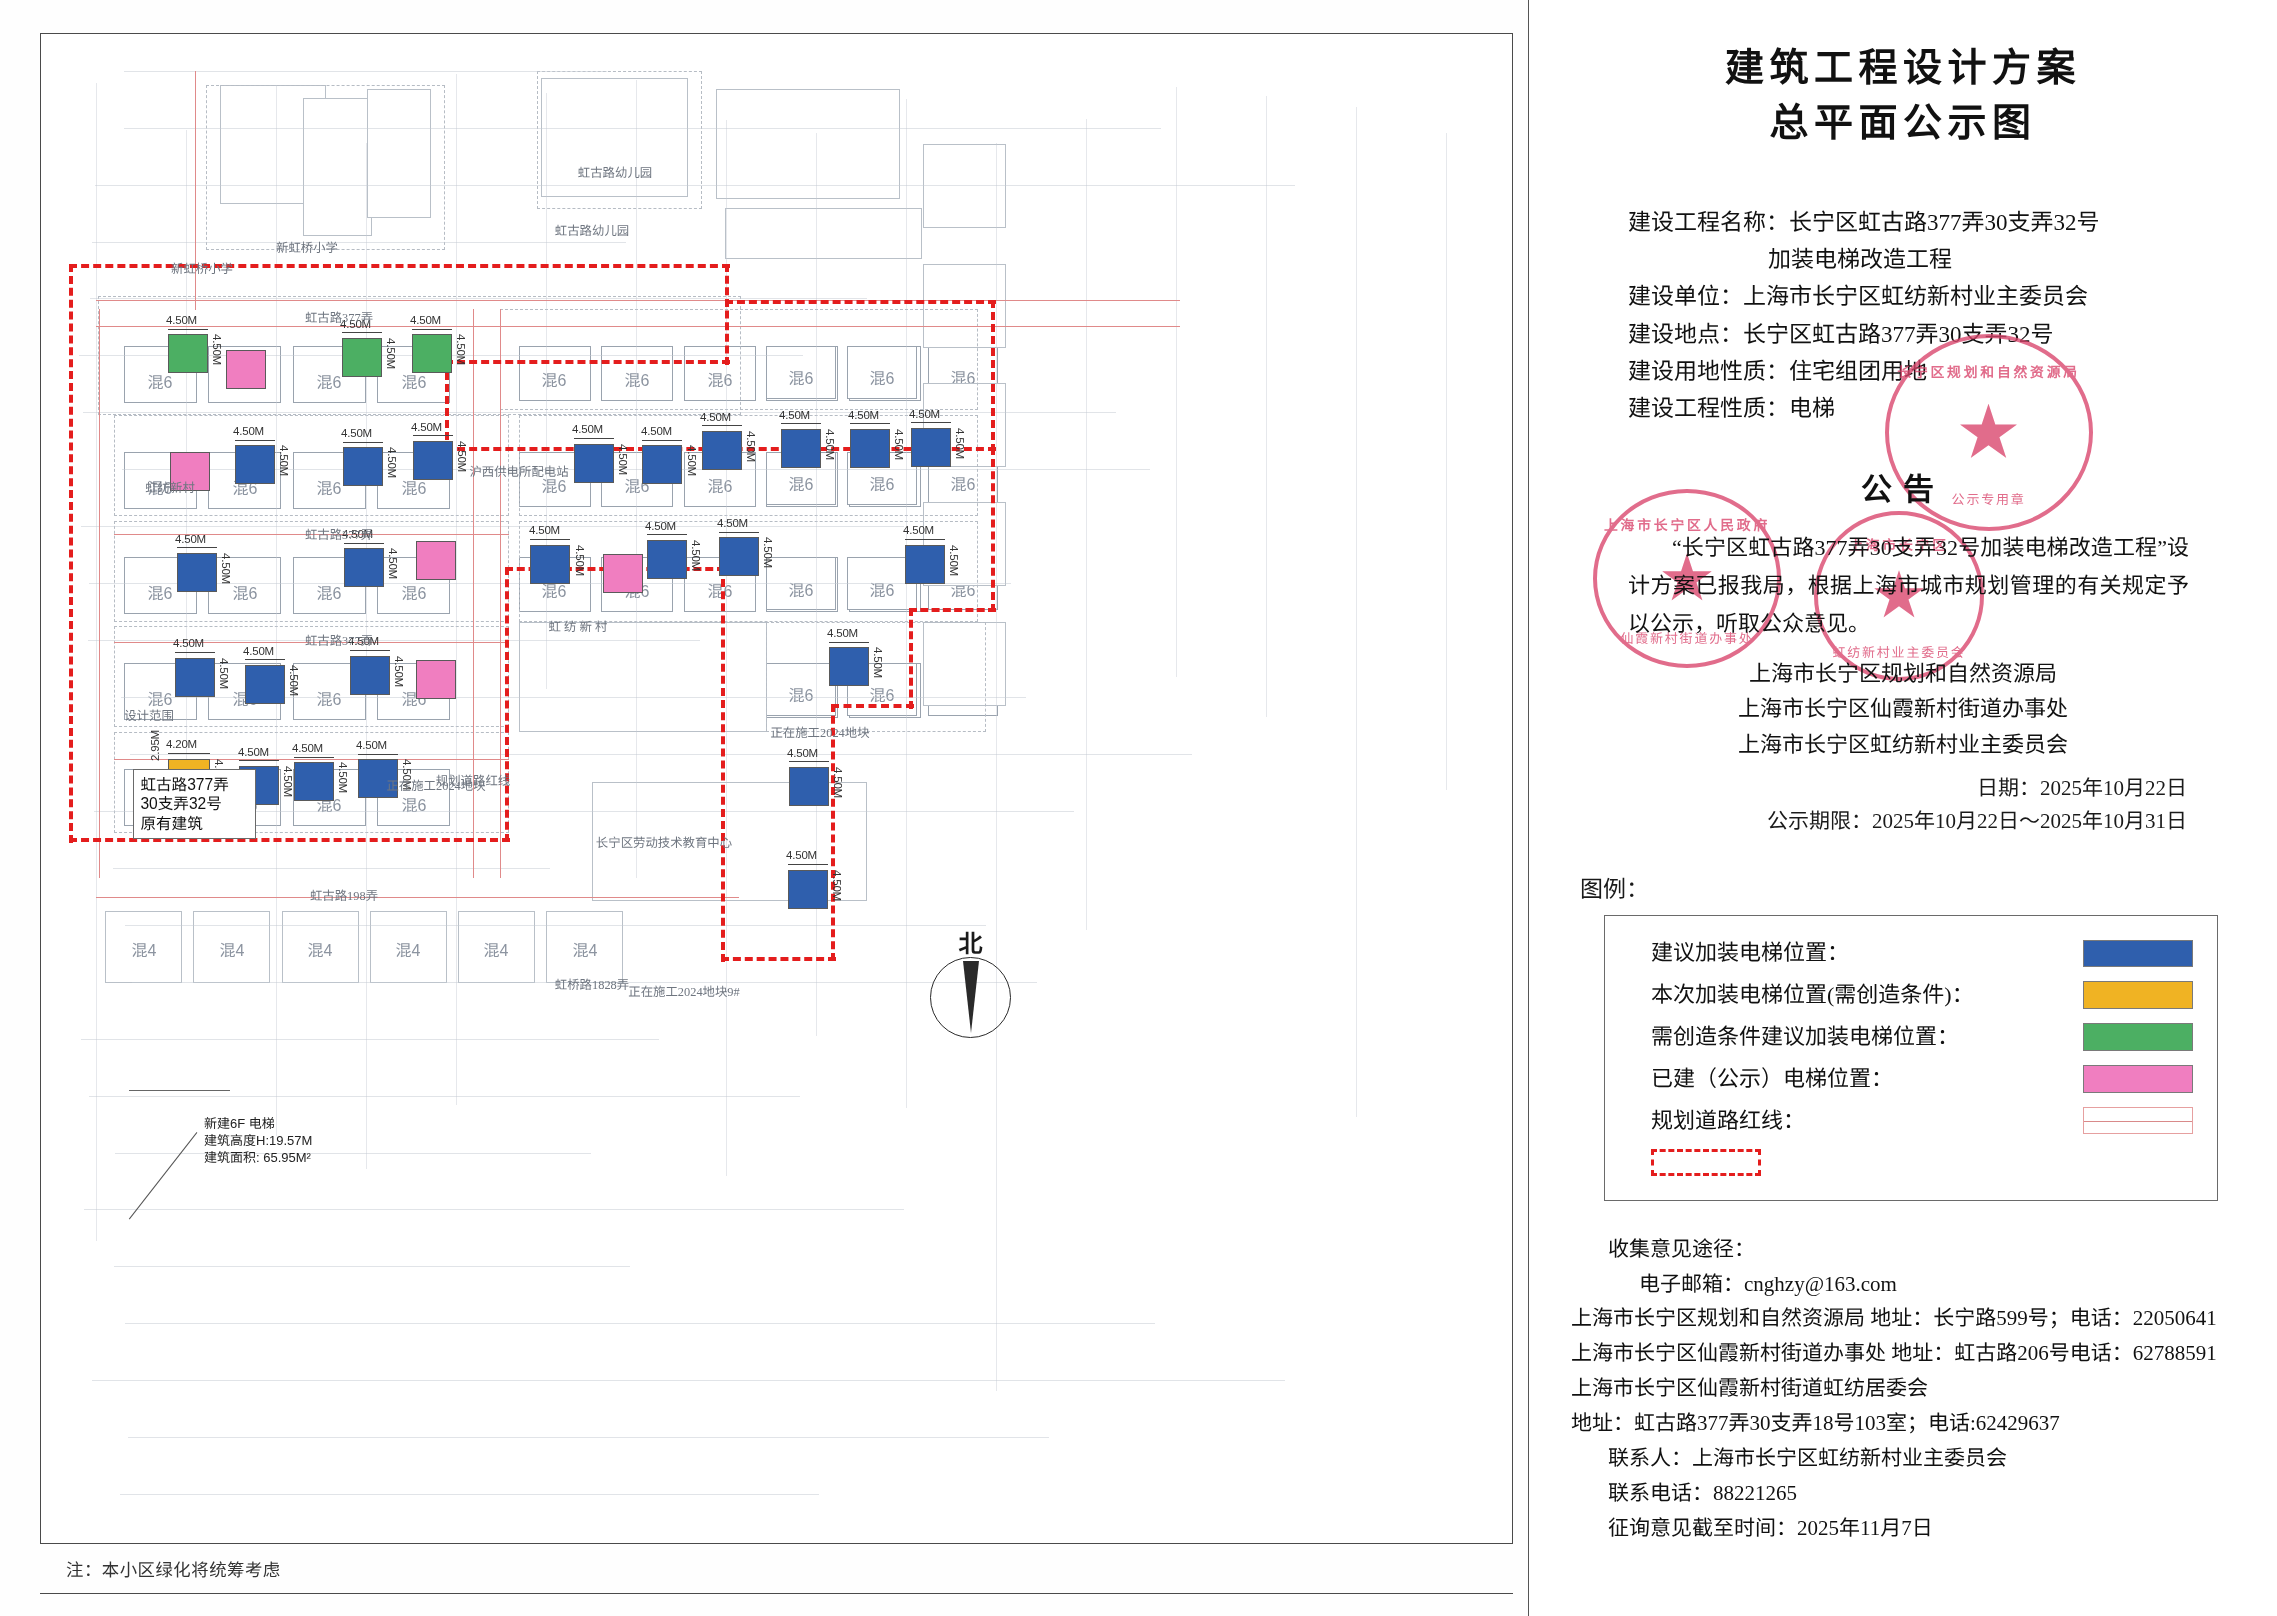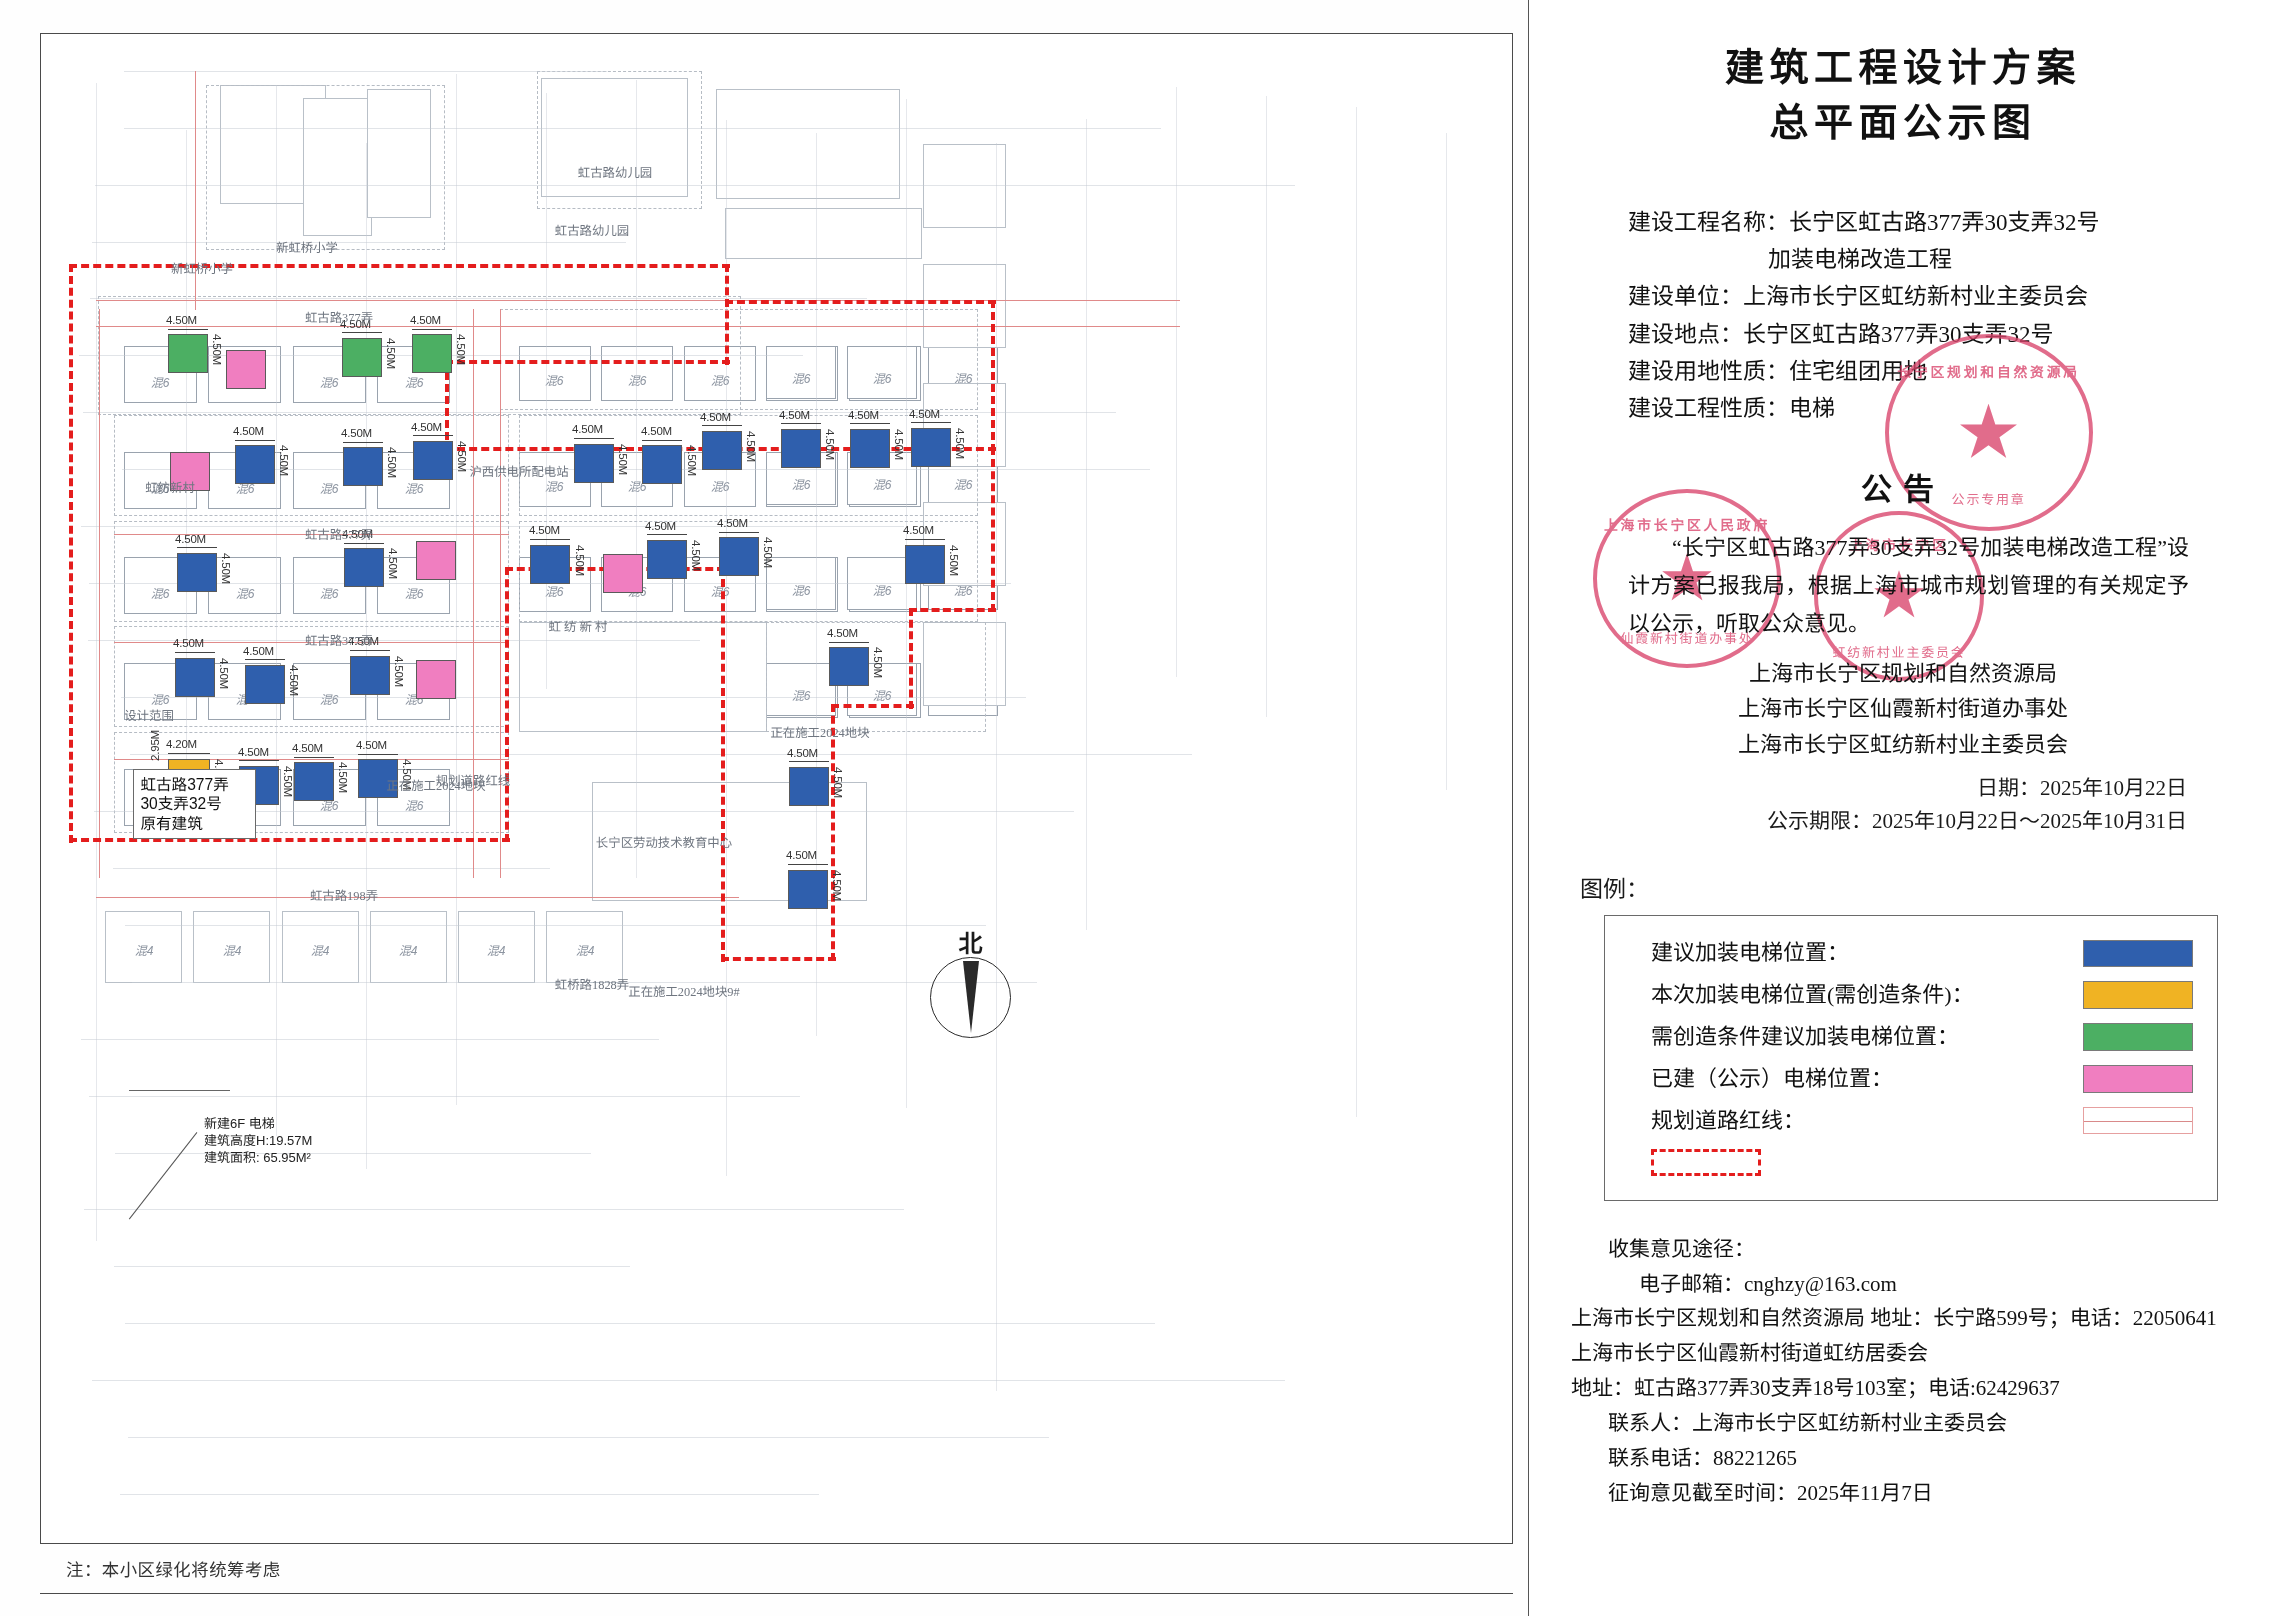--- a/index.html
+++ b/index.html
@@ -24,24 +24,23 @@
     position:absolute;left:66px;bottom:35px;font-size:17.4px;color:#333;
     letter-spacing:0.5px;white-space:nowrap;
   }
   .plan-bottomrule{position:absolute;left:40px;right:14.7px;bottom:22px;height:1.4px;background:#4a4a4a;}
 
   
   .cad{position:absolute;inset:0;}
   .blk{position:absolute;border:0.9px solid #9aa3ae;background:#ffffff;box-sizing:border-box;}
   .blk.thin{border-color:#b9c0c8;}
   .blk-lab{
-    position:absolute;font-size:12px;color:#8c94a0;
+    position:absolute;font-size:16px;color:#8c94a0;
     font-family:"Liberation Sans",sans-serif;white-space:nowrap;
     transform:translate(-50%,-50%);
-    font-style:italic;
   }
   .dash{position:absolute;border:0.9px dashed #b6bcc4;box-sizing:border-box;}
   .hline{position:absolute;height:0.9px;background:#c3c9d1;}
   .vline{position:absolute;width:0.9px;background:#c3c9d1;}
 
   
   .roadline{position:absolute;background:#e08a8a;height:1.3px;}
   .roadline.v{width:1.3px;height:auto;}
 
   
@@ -674,20 +673,21 @@
             <span class="sw roadred"></span>
           </div><div class="legend-row">
             <span class="lbl">设计范围：</span>
             <span class="sw scope"></span>
           </div></div>
 
       <div class="channels">
         <div class="in1">收集意见途径：</div>
         <div class="in2">电子邮箱：cnghzy@163.com</div>
         <div class="flush">上海市长宁区规划和自然资源局 地址：长宁路599号；电话：22050641</div>
+        <div class="flush">上海市长宁区仙霞新村街道办事处 地址：虹古路206号电话：62788591</div>
         <div class="flush">上海市长宁区仙霞新村街道虹纺居委会</div>
         <div class="flush">地址：虹古路377弄30支弄18号103室；电话:62429637</div>
         <div class="in1">联系人：上海市长宁区虹纺新村业主委员会</div>
         <div class="in1">联系电话：88221265</div>
         <div class="in1">征询意见截至时间：2025年11月7日</div>
       </div>
 
     </div>
   </div>
 </div>

